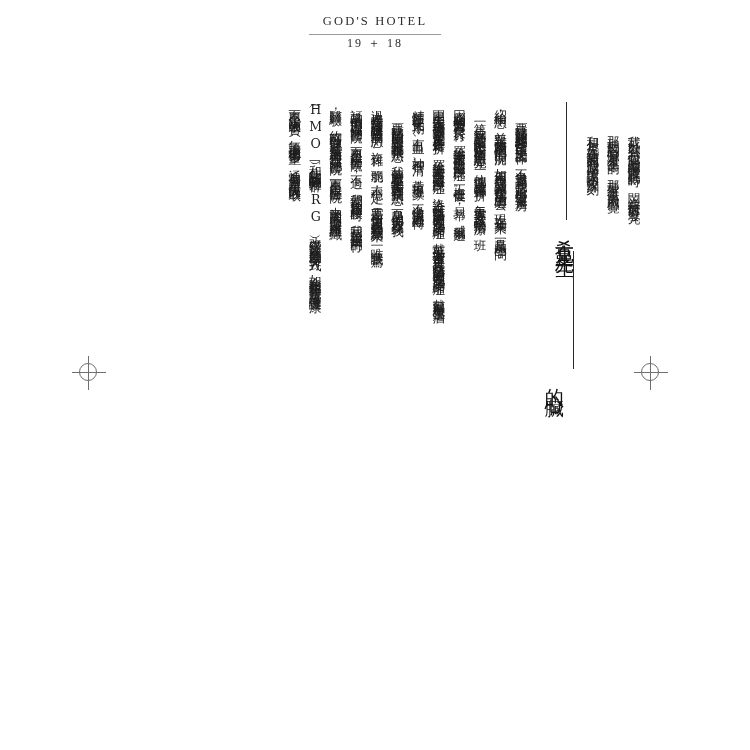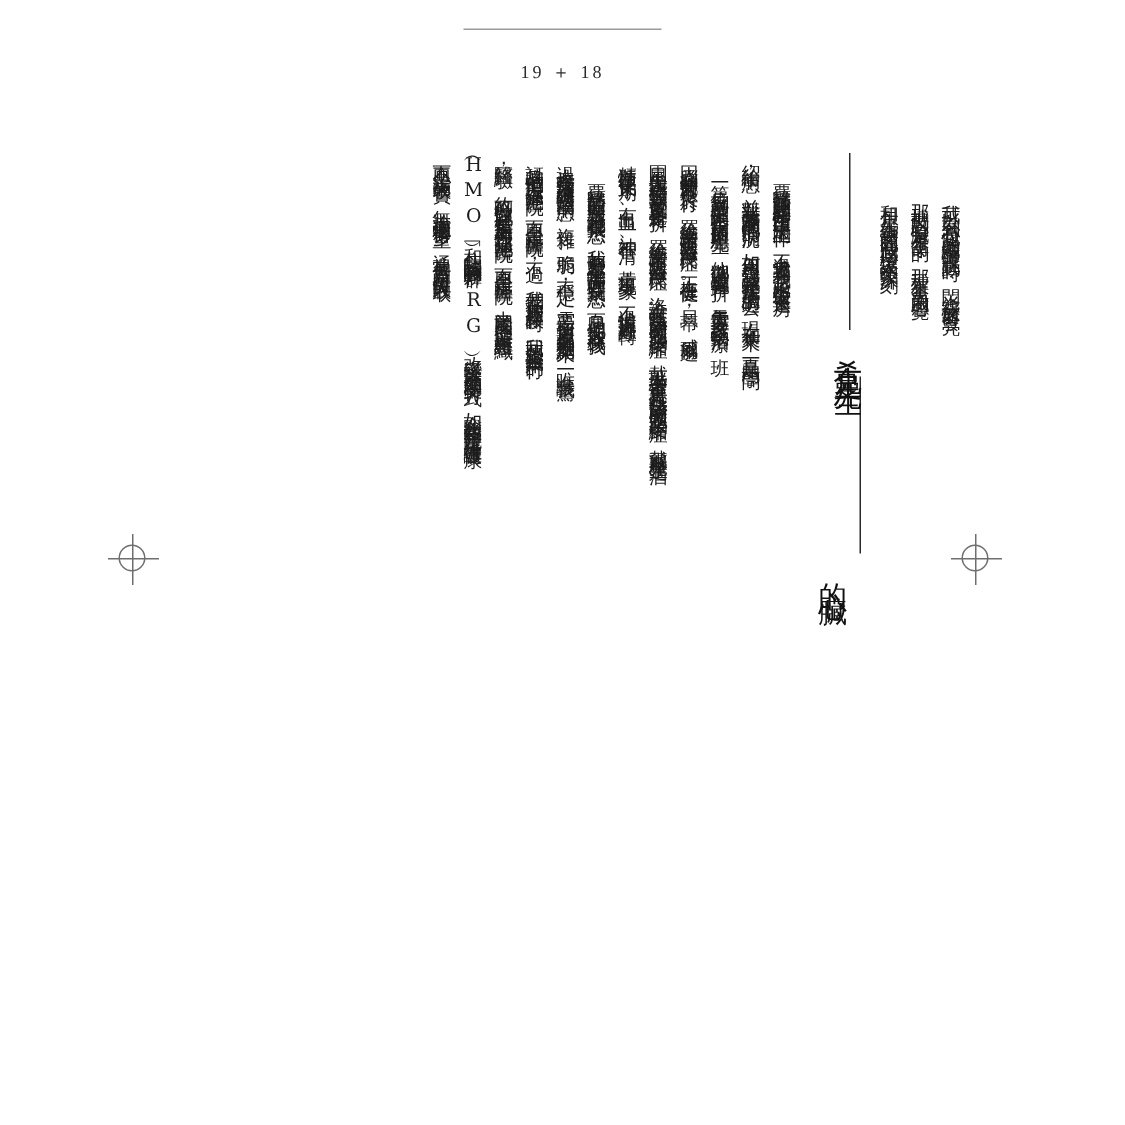--- a/index.html
+++ b/index.html
@@ -30,21 +30,21 @@
     letter-spacing: 2.2px;
     color: #2b2b2b;
   }
   .folio-rule {
     width: 132px;
     height: 1px;
     background: #9a9a9a;
     margin: 5px auto 0 auto;
   }
   .folio {
-    margin-top: 20px;
+    margin-top: 0;
     font-size: 12px;
     letter-spacing: 2px;
     color: #2b2b2b;
   }
 
   
   .reg-mark {
     position: absolute;
     width: 34px;
     height: 34px;
@@ -172,20 +172,21 @@
     color: #1c1c1c;
   }
 
   
   .indent { padding-top: 13px; }
 </style>
 </head>
 <body>
 
 <div class="page-header">
+  <div class="running-head">GOD'S HOTEL</div>
   <div class="folio-rule"></div>
   <div class="folio">19 ＋ 18</div>
 </div>
 
 <div class="reg-mark reg-left">
   <div class="reg-circle"></div>
 </div>
 <div class="reg-mark reg-right">
   <div class="reg-circle"></div>
 </div>

